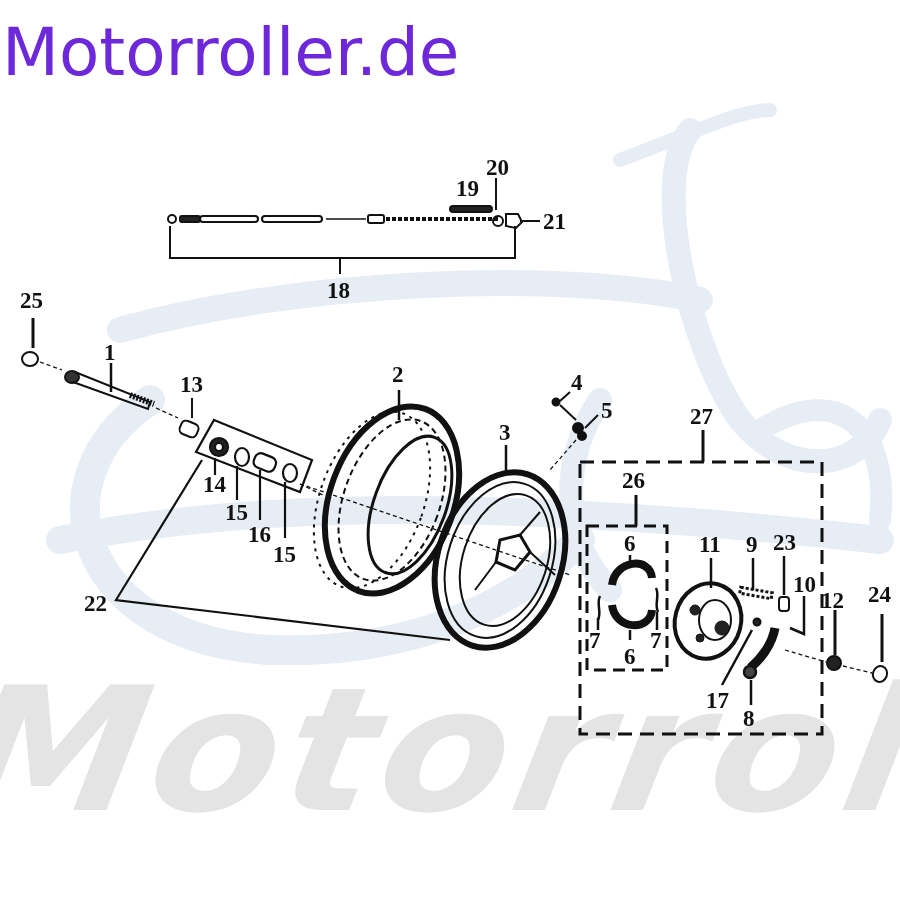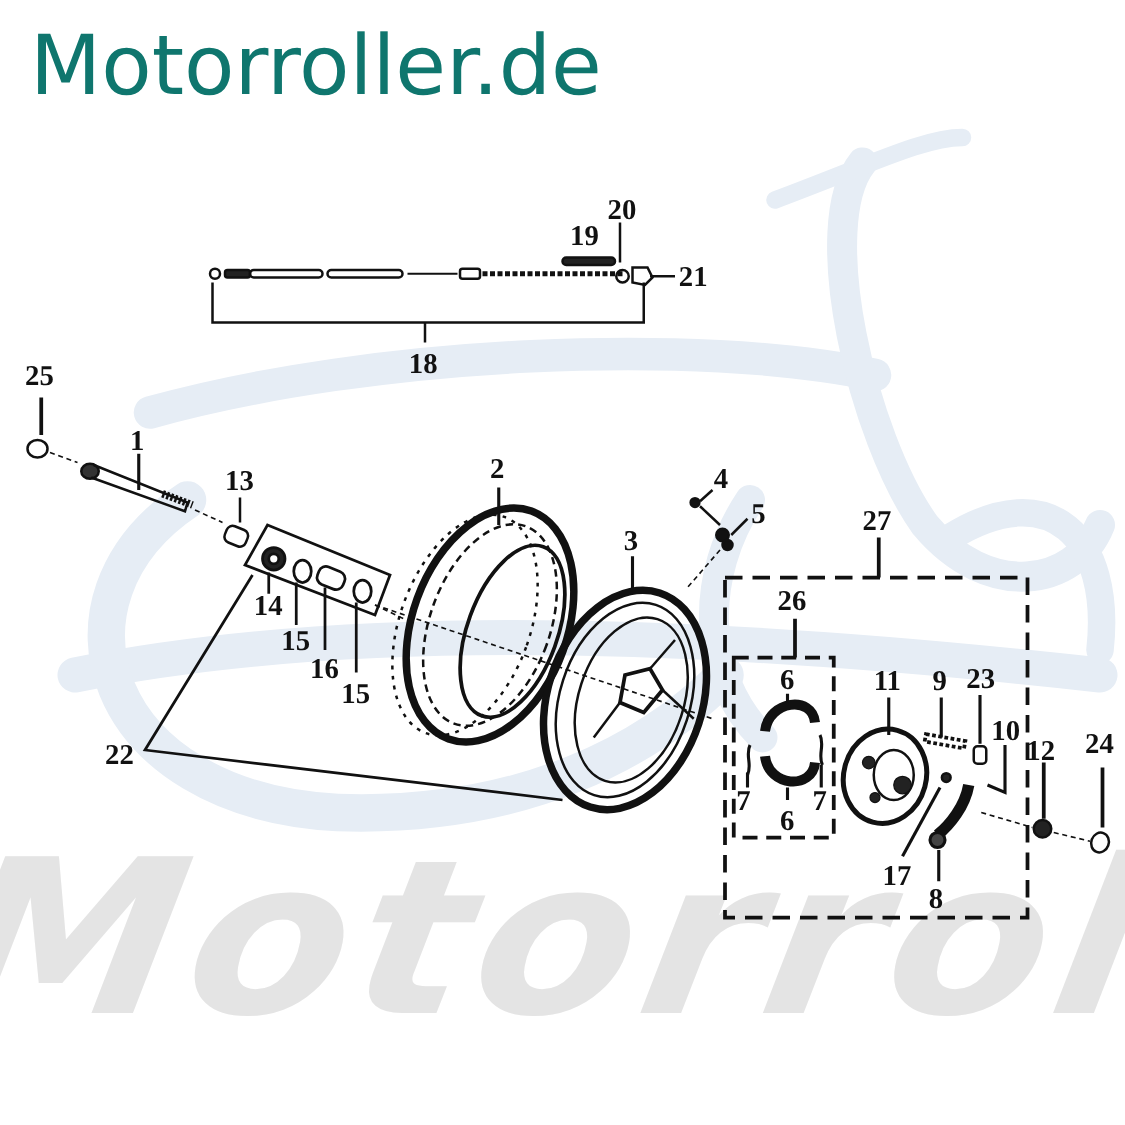--- a/index.html
+++ b/index.html
@@ -1,17 +1,17 @@
 <!DOCTYPE html>
 <html><head>
 <meta charset="utf-8">
 <style>
   html, body { margin: 0; padding: 0; background: #ffffff; }
   body { width: 900px; height: 900px; position: relative; overflow: hidden; font-family: "Liberation Sans", sans-serif; }
-  .wm-top { position: absolute; left: 24px; top: 14px; font-family: "DejaVu Sans", sans-serif; font-size: 66px; color: #0f766e; letter-spacing: 0px; }
+  .wm-top { position: absolute; left: 2px; top: 14px; font-family: "DejaVu Sans", sans-serif; font-size: 66px; color: #6d28d9; letter-spacing: 0px; }
   .wm-bottom { position: absolute; left: -20px; top: 650px; font-family: "DejaVu Sans", sans-serif; font-weight: bold; font-style: italic; font-size: 172px; color: #e4e4e4; letter-spacing: 6px; transform: skewX(-10deg) scaleX(1.08); transform-origin: left top; white-space: nowrap; }
   svg.layer { position: absolute; left: 0; top: 0; }
   .lbl { font-family: "Liberation Serif", "DejaVu Serif", serif; font-weight: bold; font-size: 23px; fill: #111; }
 </style>
 </head>
 <body>
 
 <svg class="layer" width="900" height="900">
   <g fill="none" stroke="#e6edf5" stroke-linecap="round">
     <path d="M120 330 C 300 280, 560 270, 700 300" stroke-width="26"></path>

